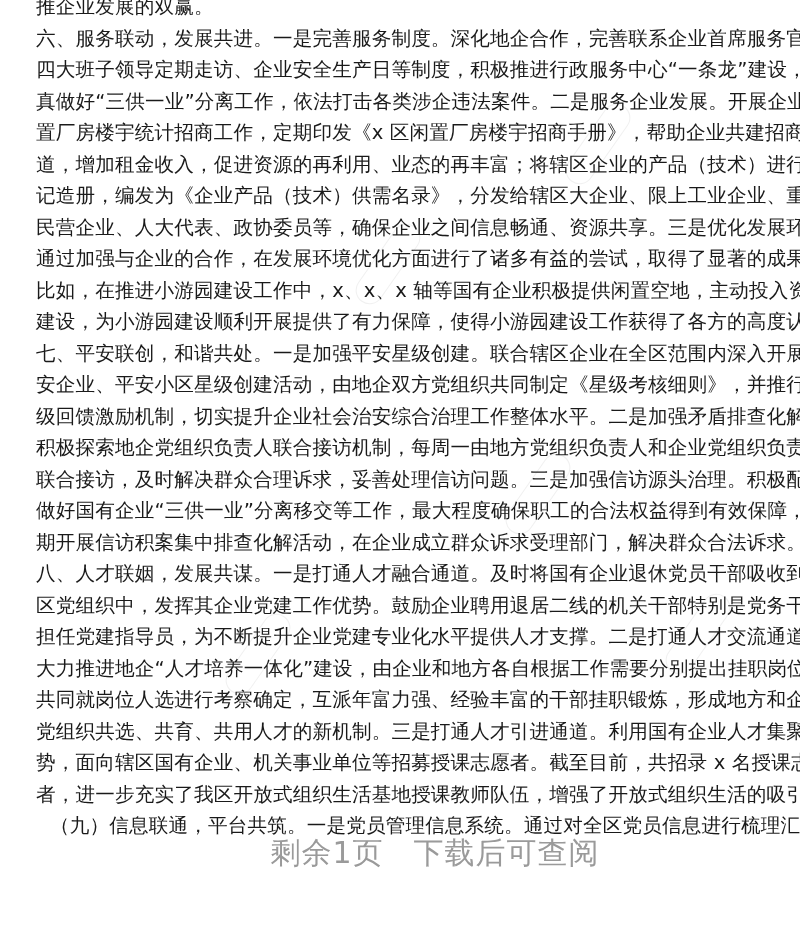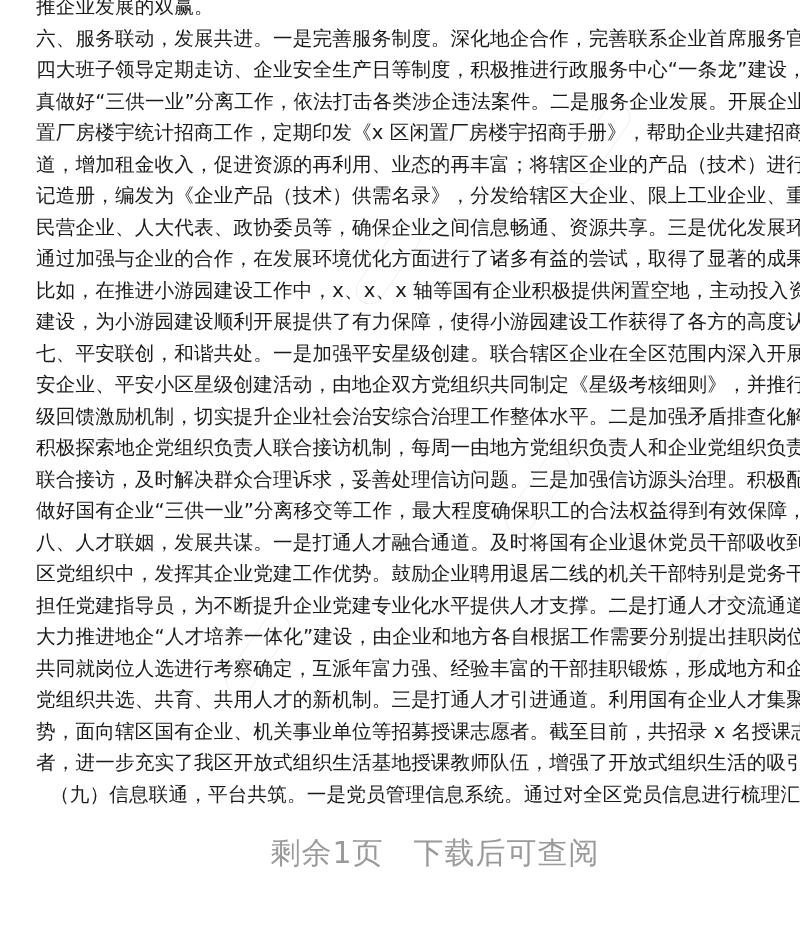--- a/index.html
+++ b/index.html
@@ -93,20 +93,21 @@
     <span class="line">民营企业、人大代表、政协委员等，确保企业之间信息畅通、资源共享。三是优化发展环境。</span>
     <span class="line">通过加强与企业的合作，在发展环境优化方面进行了诸多有益的尝试，取得了显著的成果。</span>
     <span class="line">比如，在推进小游园建设工作中，x、x、x 轴等国有企业积极提供闲置空地，主动投入资金</span>
     <span class="line">建设，为小游园建设顺利开展提供了有力保障，使得小游园建设工作获得了各方的高度认可，</span>
     <span class="line">七、平安联创，和谐共处。一是加强平安星级创建。联合辖区企业在全区范围内深入开展平</span>
     <span class="line">安企业、平安小区星级创建活动，由地企双方党组织共同制定《星级考核细则》，并推行星</span>
     <span class="line">级回馈激励机制，切实提升企业社会治安综合治理工作整体水平。二是加强矛盾排查化解。</span>
     <span class="line">积极探索地企党组织负责人联合接访机制，每周一由地方党组织负责人和企业党组织负责人</span>
     <span class="line">联合接访，及时解决群众合理诉求，妥善处理信访问题。三是加强信访源头治理。积极配合</span>
     <span class="line">做好国有企业“三供一业”分离移交等工作，最大程度确保职工的合法权益得到有效保障，定</span>
+    <span class="line">期开展信访积案集中排查化解活动，在企业成立群众诉求受理部门，解决群众合法诉求。</span>
     <span class="line">八、人才联姻，发展共谋。一是打通人才融合通道。及时将国有企业退休党员干部吸收到社</span>
     <span class="line">区党组织中，发挥其企业党建工作优势。鼓励企业聘用退居二线的机关干部特别是党务干部</span>
     <span class="line">担任党建指导员，为不断提升企业党建专业化水平提供人才支撑。二是打通人才交流通道。</span>
     <span class="line">大力推进地企“人才培养一体化”建设，由企业和地方各自根据工作需要分别提出挂职岗位，</span>
     <span class="line">共同就岗位人选进行考察确定，互派年富力强、经验丰富的干部挂职锻炼，形成地方和企业</span>
     <span class="line">党组织共选、共育、共用人才的新机制。三是打通人才引进通道。利用国有企业人才集聚优</span>
     <span class="line">势，面向辖区国有企业、机关事业单位等招募授课志愿者。截至目前，共招录 x 名授课志愿</span>
     <span class="line">者，进一步充实了我区开放式组织生活基地授课教师队伍，增强了开放式组织生活的吸引力。</span>
     <span class="line indent-partial">（九）信息联通，平台共筑。一是党员管理信息系统。通过对全区党员信息进行梳理汇总，</span>
   </div>

